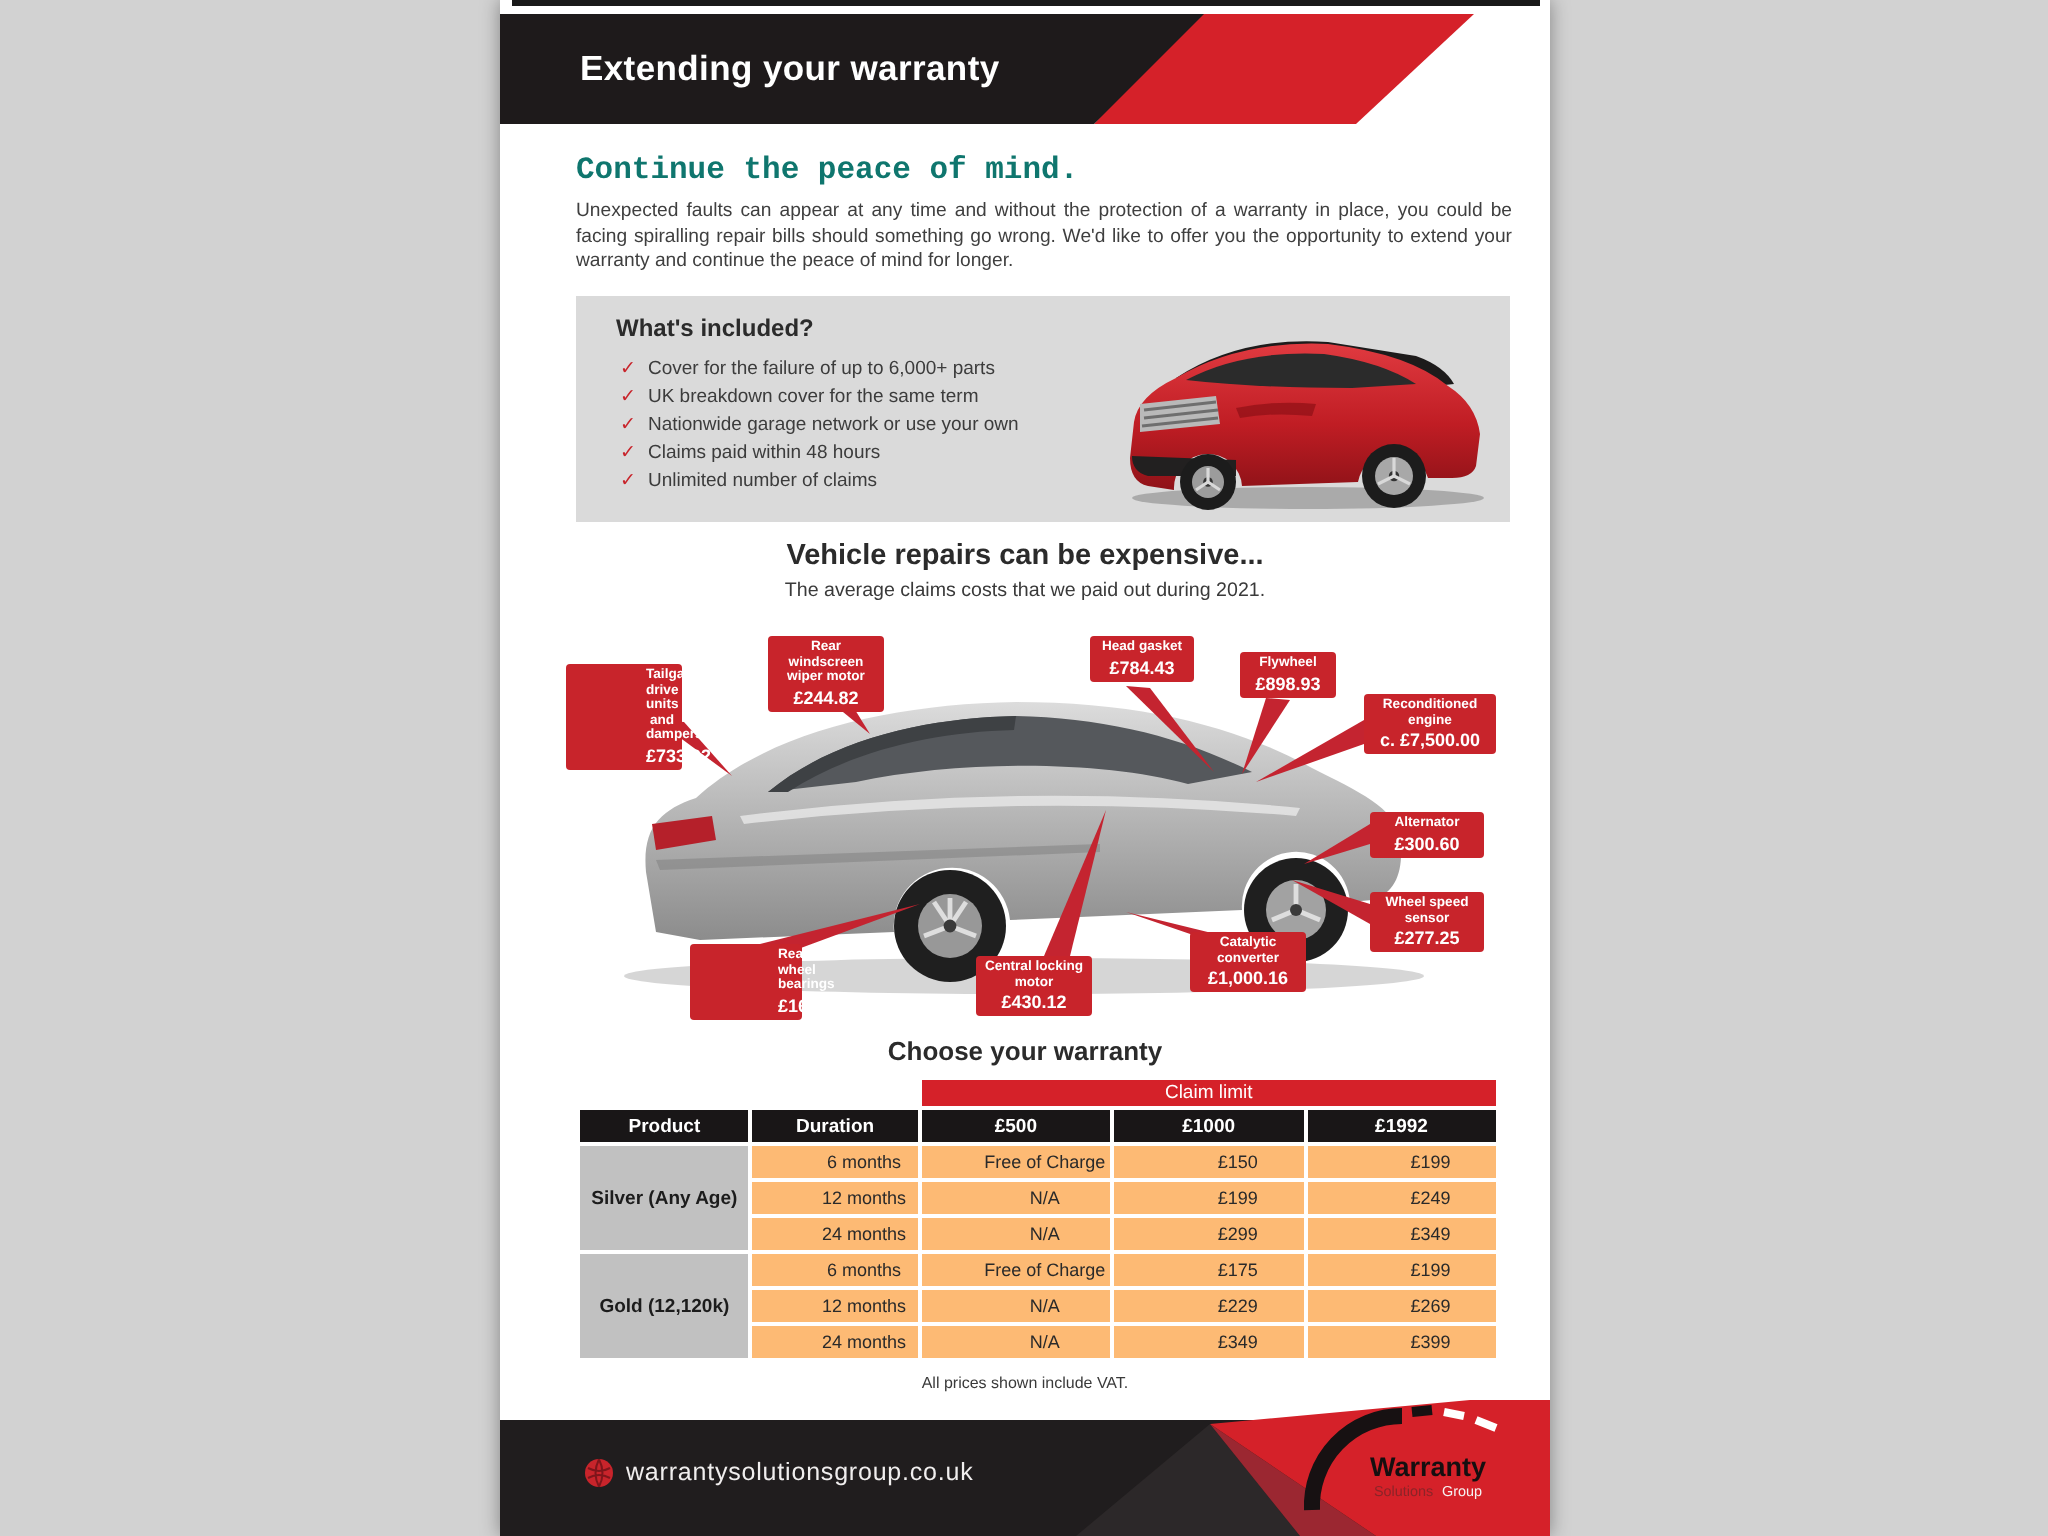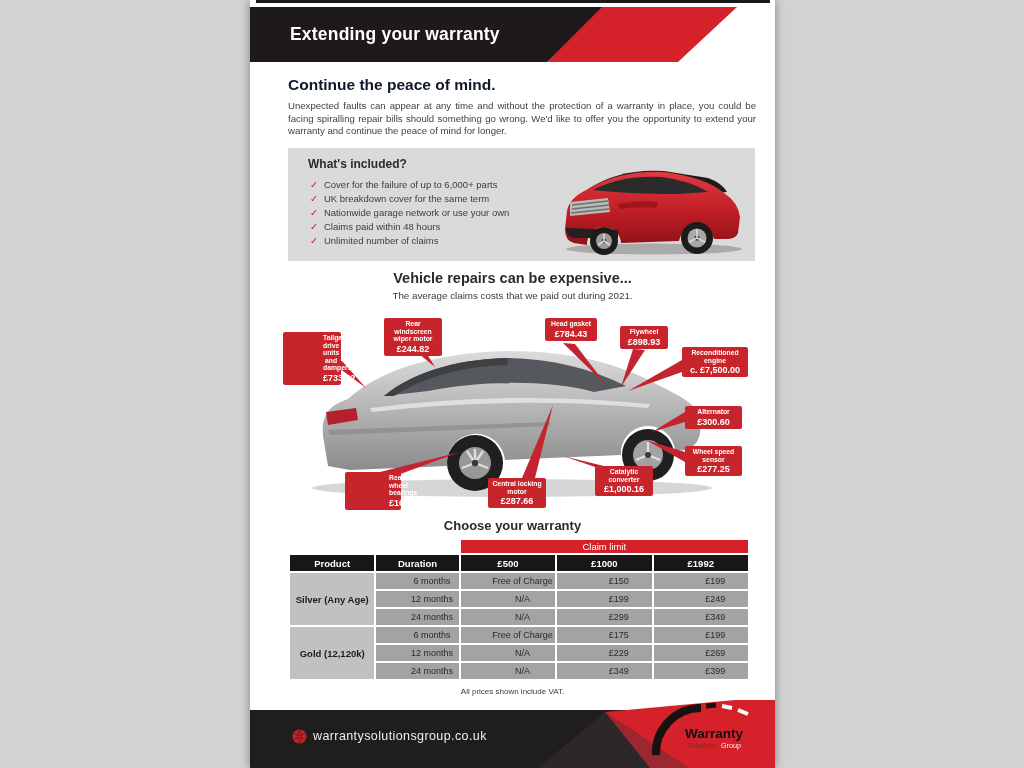--- a/index.html
+++ b/index.html
@@ -13,21 +13,21 @@
 
   
   .banner { position:absolute; left:0; top:7px; width:525px; height:55px; }
   .banner .red-wedge { position:absolute; inset:0; background:#d52129;
      clip-path:polygon(346px 0, 487px 0, 428px 55px, 297px 55px); z-index:1; }
   .banner .black-band { position:absolute; inset:0; background:#1e1a1b;
      clip-path:polygon(0 0, 352px 0, 297px 55px, 0 55px); z-index:2; }
   .banner h1 { position:absolute; left:40px; top:0; line-height:55px; z-index:3;
      color:#ffffff; font-size:17.5px; font-weight:700; letter-spacing:.2px; }
 
-  .intro-heading { position:absolute; left:38px; top:76px; font-size:15.5px; font-weight:700; color:#0f172a; }
+  .intro-heading { position:absolute; left:38px; top:76px; font-size:15.5px; font-weight:700; color:#0f766e;font-family:Liberation Mono, monospace; }
   .intro-body { position:absolute; left:38px; top:100px; width:468px; font-size:9.6px; line-height:12.7px;
      color:#3f3f3f; text-align:justify; }
 
   
   .included { position:absolute; left:38px; top:148px; width:467px; height:113px; background:#dadada; }
   .included h3 { position:absolute; left:20px; top:9px; font-size:12px; font-weight:700; color:#2b2b2b; }
   .included ul { position:absolute; left:22px; top:30px; list-style:none; }
   .included li { font-size:9.5px; color:#3c3c3c; line-height:14px; }
   .included li .tick { color:#c8242b; font-weight:700; margin-right:6px; }
   .suv-svg { position:absolute; right:5px; top:8px; }
@@ -49,21 +49,21 @@
      font-size:13px; font-weight:700; color:#2b2b2b; }
 
   
   .tbl-wrap { position:absolute; left:38px; top:538px; width:462px; }
   table.warranty { border-collapse:separate; border-spacing:2px; width:462px; table-layout:fixed; }
   table.warranty td, table.warranty th { text-align:center; vertical-align:middle; }
   .cell-empty { background:transparent; }
   .cell-claim { background:#d52129; color:#fff; font-size:9.5px; font-weight:400; height:13px; }
   .cell-head { background:#191617; color:#fff; font-size:9.5px; font-weight:700; height:16px; }
   .cell-prod { background:#c1c1c1; color:#1c1c1c; font-size:9.5px; font-weight:700; }
-  .cell-data { background:#a3a3a3; color:#2a2a2a; font-size:9px; height:16px;padding-left:29px; }
+  .cell-data { background:#fdba74; color:#2a2a2a; font-size:9px; height:16px;padding-left:29px; }
 
   .vat-note { position:absolute; left:0; top:687px; width:525px; text-align:center; font-size:8px; color:#3a3a3a; }
 
   
   .footer { position:absolute; left:0; top:700px; width:525px; height:68px; }
   .f-black { position:absolute; left:0; top:10px; width:525px; height:58px; background:#201d1e; }
   .f-red { position:absolute; inset:0; background:#d52129;
      clip-path:polygon(485px 0, 525px 0, 525px 68px, 438px 68px, 355px 12px); }
   .f-darkred { position:absolute; inset:0; background:#9b2731;
      clip-path:polygon(355px 12px, 438px 68px, 400px 68px); }
@@ -219,21 +219,21 @@
     <div class="callout" style="left:435px; top:138px; width:57px;">
       <span class="co-label">Wheel speed sensor</span>
       <span class="co-price">£277.25</span>
     </div>
     <div class="callout" style="left:95px; top:164px; width:56px;padding-left:44px;">
       <span class="co-label">Rear wheel bearings</span>
       <span class="co-price">£167.83</span>
     </div>
     <div class="callout" style="left:238px; top:170px; width:58px;">
       <span class="co-label">Central locking motor</span>
-      <span class="co-price">£287.66</span>
+      <span class="co-price">£430.12</span>
     </div>
     <div class="callout" style="left:345px; top:158px; width:58px;">
       <span class="co-label">Catalytic converter</span>
       <span class="co-price">£1,000.16</span>
     </div>
   </div>
 
   <div class="choose-title">Choose your warranty</div>
 
   <div class="tbl-wrap">

